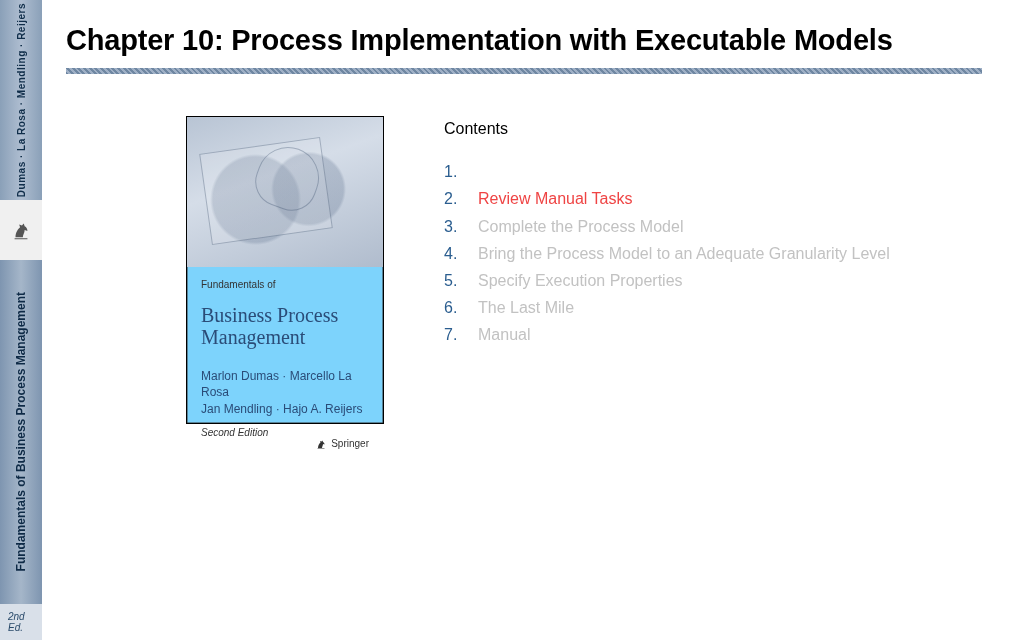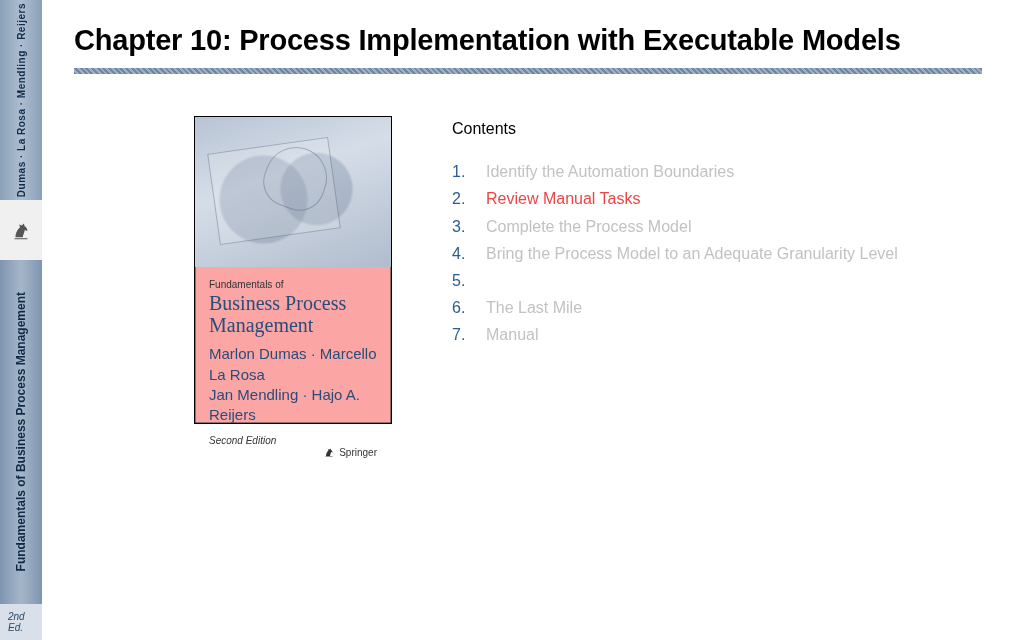--- a/index.html
+++ b/index.html
@@ -34,56 +34,56 @@
   .spine-title {
     writing-mode: vertical-rl; transform: rotate(180deg);
     font-size: 12px; color: #0e2a46; font-weight:700; white-space:nowrap;
   }
   .spine-ed {
     flex:0 0 36px; background:#d9e0e9; display:flex; align-items:center; justify-content:flex-end;padding-left:8px;
   }
   .spine-ed span { font-size:10px; font-style:italic; color:#2a4a6a; }
 
   
-  .page { position:absolute; left:42px; top:0; right:0; height:640px; padding: 22px 42px 0 32px; }
+  .page { position:absolute; left:42px; top:0; right:0; height:640px; padding: 22px 42px 0 24px; }
 
   h1.chapter {
     font-size: 29px; font-weight:900; color:#000; line-height:1.25;
     letter-spacing:-.2px;
   }
   .rule {
     margin-top:10px; height:6px;
     background: repeating-linear-gradient(45deg,#6f87a2 0 2px,#9fb0c6 2px 4px);
   }
 
   .body { display:flex; gap:60px; margin-top:42px; padding-left:120px; }
 
   
   .cover {
-    width:198px; height:308px; border:1px solid #000; background:#fca5a5;
+    width:198px; height:308px; border:1px solid #000; background:#7dd3fc;
     display:flex; flex-direction:column; flex:0 0 auto;
     box-shadow: 0 0 0 .5px #333 inset;
   }
   .cover-art {
     flex:0 0 150px;
     background:
       radial-gradient(circle at 35% 55%, rgba(80,100,130,.25) 0 28%, transparent 30%),
       radial-gradient(circle at 62% 48%, rgba(80,100,130,.25) 0 24%, transparent 26%),
       linear-gradient(160deg,#b8c4d4 0%, #d5dde8 40%, #b0bccd 100%);
     position:relative; overflow:hidden;
   }
   .cover-art::before, .cover-art::after{
     content:""; position:absolute; border:1px solid rgba(60,80,110,.35);
   }
   .cover-art::before{ left:18px; top:28px; width:120px; height:90px; transform:rotate(-8deg); background:rgba(255,255,255,.15);}
   .cover-art::after{ left:70px; top:30px; width:60px; height:60px; border-radius:50% 50% 40% 40%; transform:rotate(20deg);}
   .cover-text { flex:1; padding:12px 14px 10px; display:flex; flex-direction:column; }
   .cover-pretitle { font-size:10px; color:#333; }
-  .cover-title { font-family: Georgia, 'Times New Roman', serif; font-size:20px; line-height:1.1; color:#2a4c78; margin-top:2px; font-weight:400;}
-  .cover-authors { font-size:15px; color:#2a4c78; margin-top:8px; line-height:1.35; }
+  .cover-title { font-family: Georgia, 'Times New Roman', serif; font-size:20px; line-height:1.1; color:#2a4c78; margin-top:14px; font-weight:400;}
+  .cover-authors { font-size:12px; color:#2a4c78; margin-top:20px; line-height:1.35; }
   .cover-edition { font-size:10px; font-style:italic; color:#333; margin-top:10px; }
   .cover-pub { margin-top:auto; align-self:flex-end; font-size:10px; color:#333; display:flex; align-items:center; gap:4px;}
   .cover-pub svg{ width:12px; height:12px; }
 
   
   .contents { flex:1; padding-top:4px; }
   .contents-heading { font-size:16px; color:#000; margin-bottom:20px; }
   ol.toc { list-style:none; padding:0; margin:0; }
   ol.toc li { display:flex; align-items:flex-start; gap:16px; font-size:16px; line-height:1.7; }
   ol.toc li .num { width:18px; text-align:left; color:#2a5d8f; flex:0 0 auto; }
@@ -133,36 +133,36 @@
           <span>Springer</span>
         </div>
       </div>
     </div>
 
     <div class="contents">
       <div class="contents-heading">Contents</div>
       <ol class="toc" id="toc">
           <li>
             <span class="num">1.</span>
-            <span class="lbl">Identify the Automation Boundaries</span>
           </li>
           <li class="active">
             <span class="num">2.</span>
             <span class="lbl">Review Manual Tasks</span>
           </li>
           <li>
             <span class="num">3.</span>
             <span class="lbl">Complete the Process Model</span>
           </li>
           <li>
             <span class="num">4.</span>
             <span class="lbl">Bring the Process Model to an Adequate Granularity Level</span>
           </li>
           <li>
             <span class="num">5.</span>
+            <span class="lbl">Specify Execution Properties</span>
           </li>
           <li>
             <span class="num">6.</span>
             <span class="lbl">The Last Mile</span>
           </li>
           <li>
             <span class="num">7.</span>
             <span class="lbl">Manual</span>
           </li>
         </ol>

